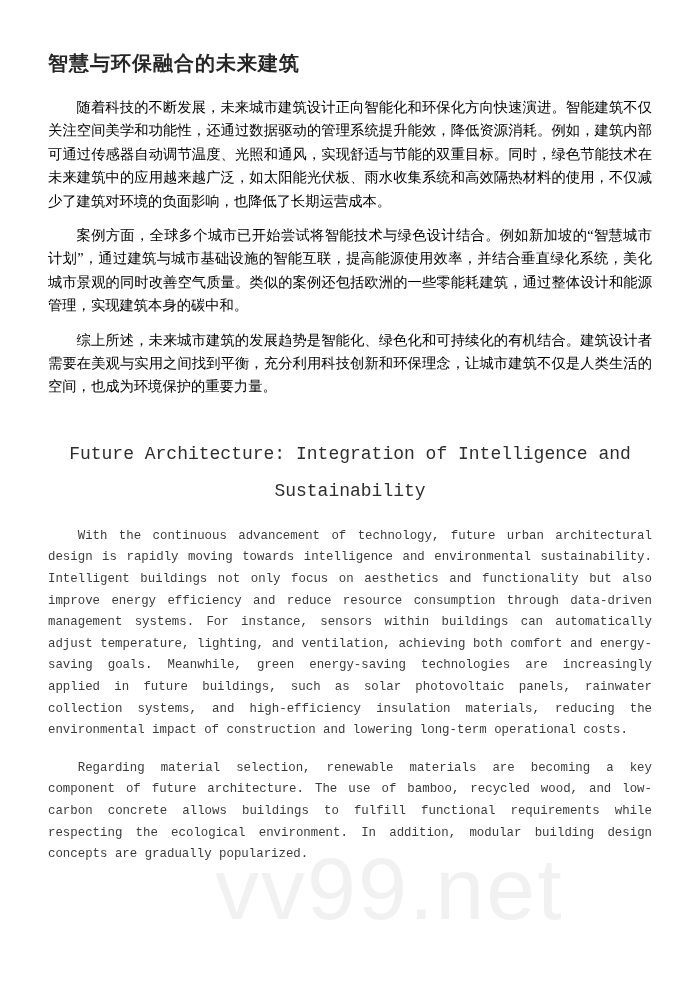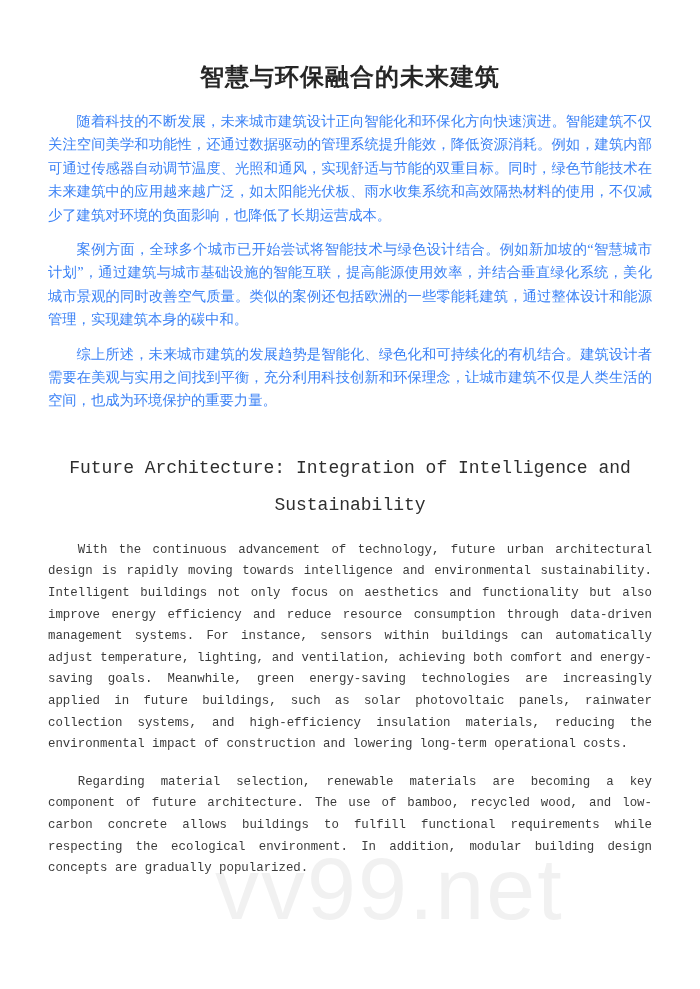--- a/index.html
+++ b/index.html
@@ -18,34 +18,33 @@
     color: #3a3a3a;
   }
   .content {
     position: relative;
     z-index: 1;
     padding: 46px 48px 0 48px;
   }
   .cn-title {
     font-family: "Liberation Sans", "DejaVu Sans", sans-serif;
     font-weight: 700;
-    font-size: 24px;
+    font-size: 20px;
     line-height: 30px;
-    text-align: center;
     color: #262626;
     letter-spacing: 1px;
-    margin: 16px 0 18px 0;
+    margin: 2px 0 18px 0;
   }
   .cn-para {
     font-size: 14.3px;
     line-height: 23.4px;
     text-align: justify;
     text-indent: 2em;
     margin: 0 0 11px 0;
-    color: #3b82f6;
+    color: #000000;
   }
   .en-title {
     font-family: "Liberation Mono", "DejaVu Sans Mono", monospace;
     font-size: 18px;
     line-height: 37px;
     text-align: center;
     color: #2e2e2e;
     margin: 37px 0 14px 0;
     font-weight: 500;
   }

